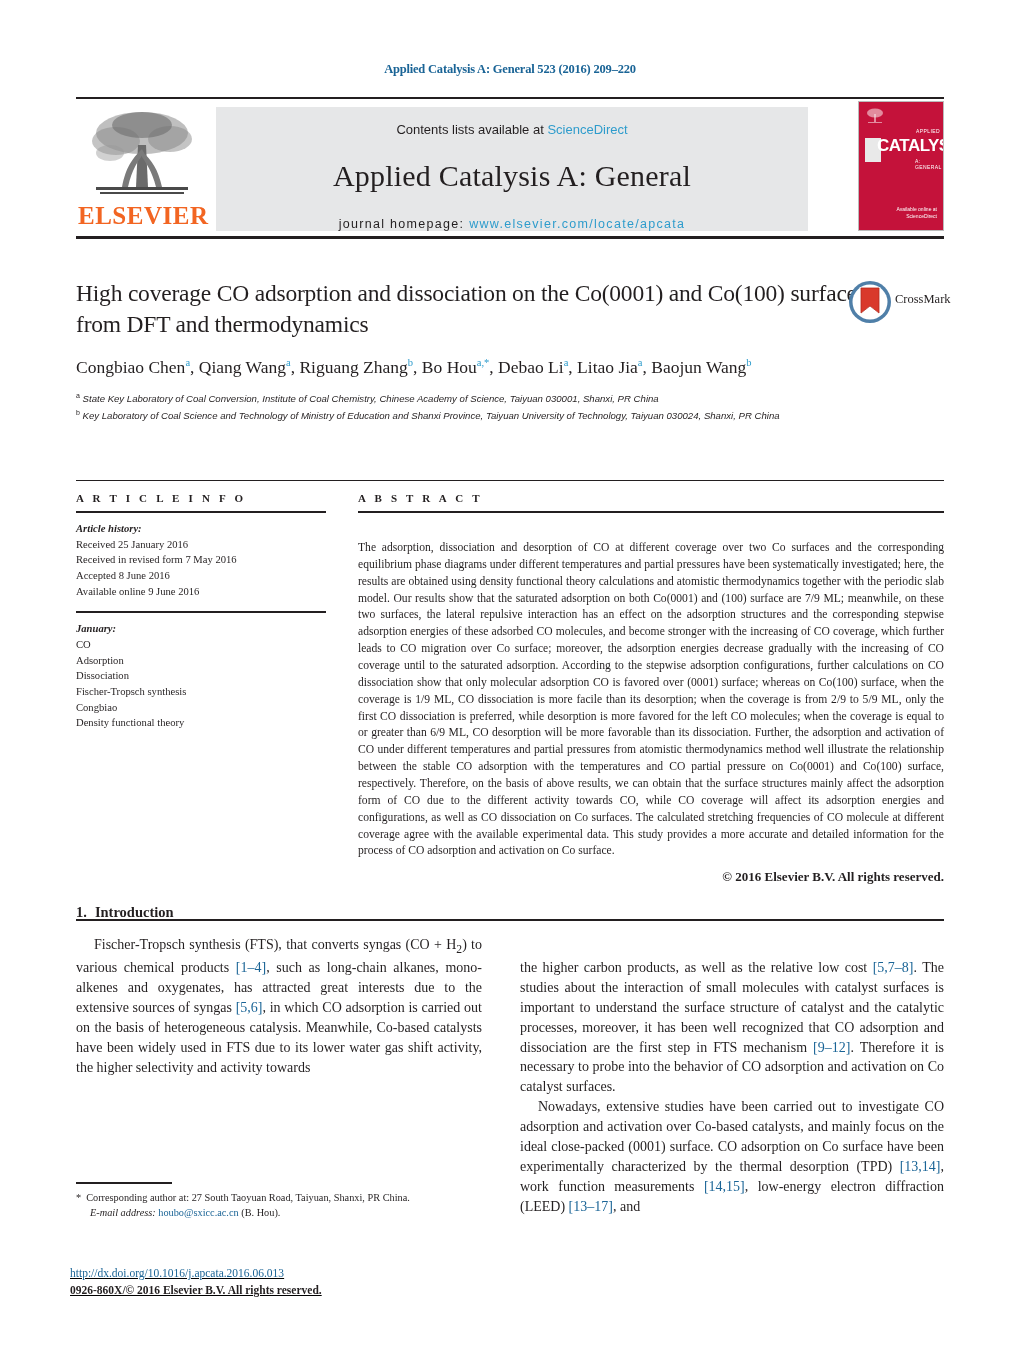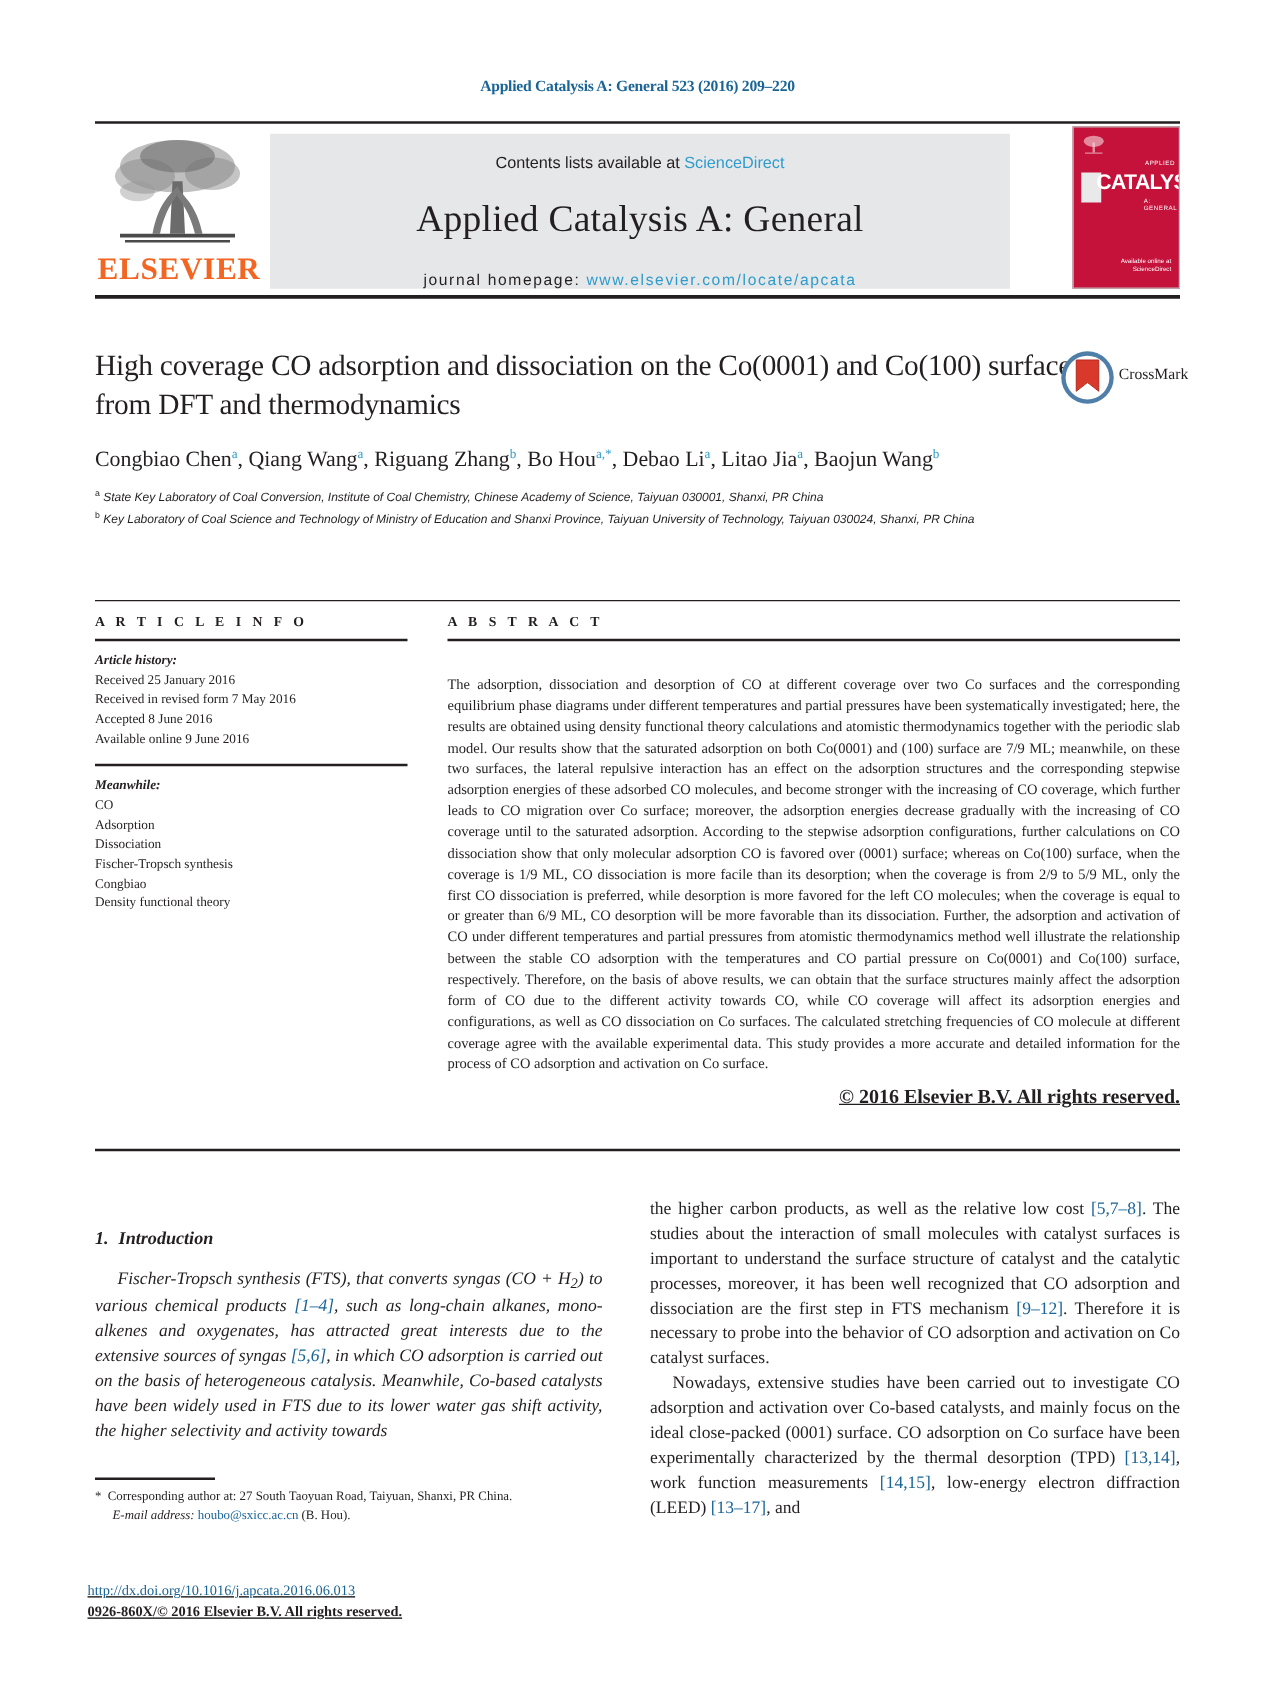--- a/index.html
+++ b/index.html
@@ -183,29 +183,28 @@
     font-size:11.6px;
     line-height:1.455;
     text-align:justify;
     color:#231f20;
     hyphens:auto;
   }
   .copyright {
     margin-top:9px;
     text-align:right;
     font-family:"Liberation Serif", serif;
-    font-size:16px;
-    font-weight:bold;
-    color:#231f20;
-    text-decoration:underline;
+    font-size:13px;
+    font-weight:bold;
+    color:#231f20;
   }
 
   
   .body-rule { position:absolute; top:919px; left:76px; width:868px; height:2px; background:#231f20; }
-  .col-left  { position:absolute; top:983px; left:76px; width:406px;font-style:italic; }
+  .col-left  { position:absolute; top:904px; left:76px; width:406px; }
   .col-right { position:absolute; top:958px; left:520px; width:424px; }
   .h2 {
     font-family:"Liberation Serif", serif;
     font-weight:bold;
     font-size:14.5px;
     color:#231f20;
     margin:0 0 14px 0;
   }
   .h2 .num { margin-right:8px; }
   p.body {
@@ -328,21 +327,21 @@
     <div class="sec-rule"></div>
     <div class="info-group">
       <span class="it">Article history:</span><br>
       <span>Received 25 January 2016</span><br>
       <span>Received in revised form 7 May 2016</span><br>
       <span>Accepted 8 June 2016</span><br>
       <span>Available online 9 June 2016</span>
     </div>
     <div class="kw-rule"></div>
     <div class="info-group">
-      <span class="it">Meanwhile:</span><br>
+      <span class="it">January:</span><br>
       <span>CO</span><br>
       <span>Adsorption</span><br>
       <span>Dissociation</span><br>
       <span>Fischer-Tropsch synthesis</span><br>
       <span>Congbiao</span><br>
       <span>Density functional theory</span>
     </div>
   </div>
 
   <div class="abstract-col">

